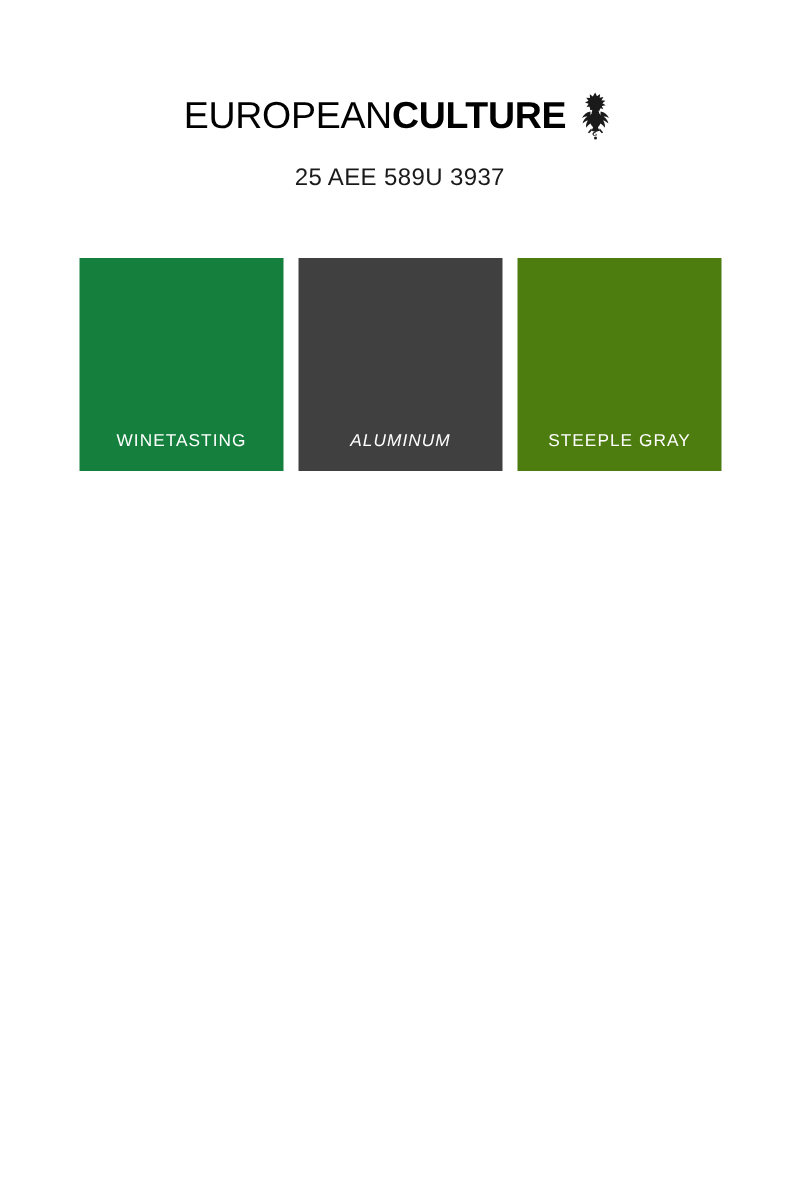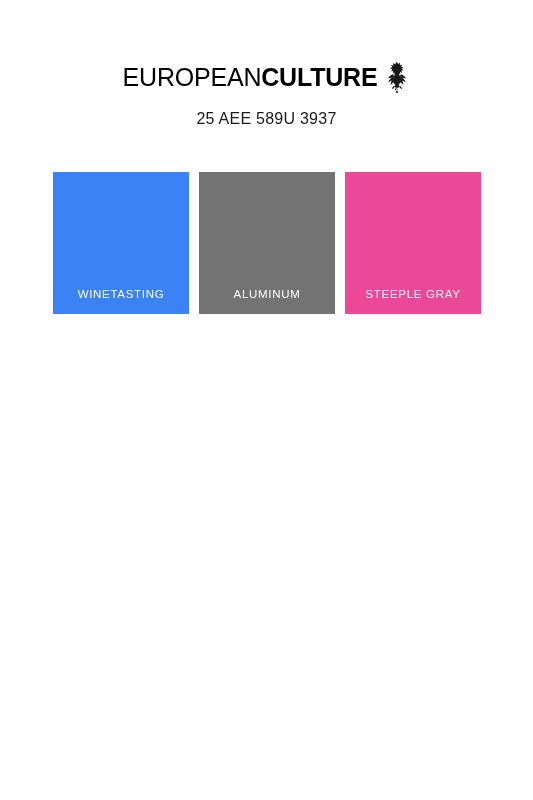--- a/index.html
+++ b/index.html
@@ -138,27 +138,27 @@
           </g>
         </svg>
       </span>
     </div>
   </div>
 
   <div class="ref-code">25 AEE 589U 3937</div>
 
   <div class="swatch-row">
 
-    <div class="swatch" style="background-color: #3b82f6;">
+    <div class="swatch" style="background-color: #15803d;">
       <div class="swatch-label" style="color: rgb(255, 255, 255);">WINETASTING</div>
     </div>
 
-    <div class="swatch" style="background-color: #737373;">
+    <div class="swatch" style="background-color: #404040; font-style: italic;">
       <div class="swatch-label" style="color: rgb(255, 255, 255);">ALUMINUM</div>
     </div>
 
-    <div class="swatch" style="background-color: #ec4899;">
+    <div class="swatch" style="background-color: #4d7c0f;">
       <div class="swatch-label" style="color: rgb(255, 255, 255);">STEEPLE GRAY</div>
     </div>
 
   </div>
 
 </div>
 
 </body></html>

